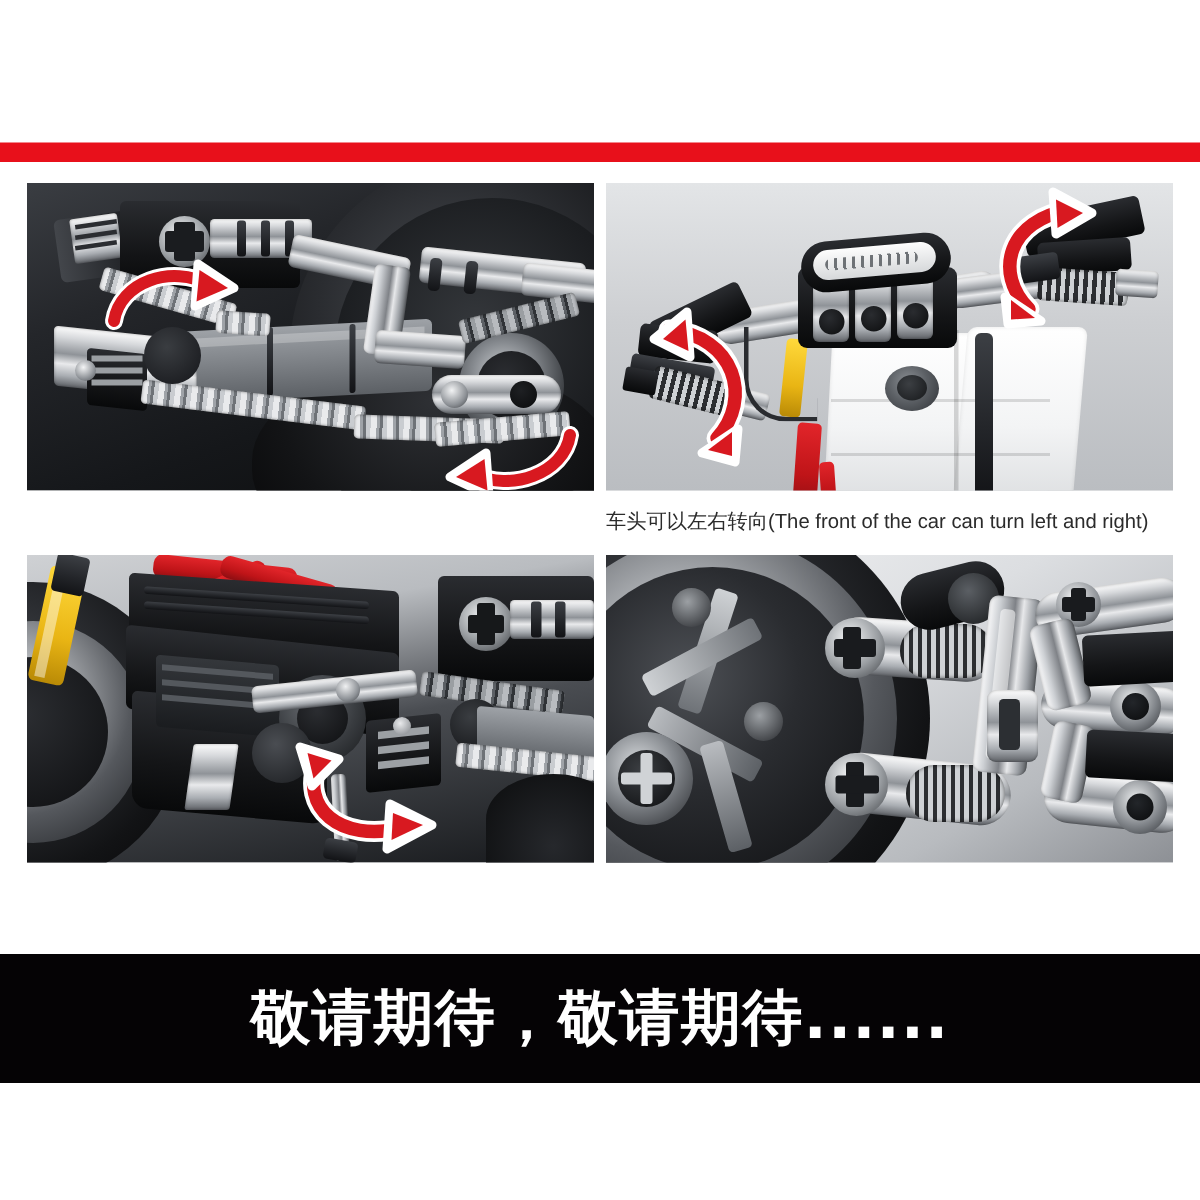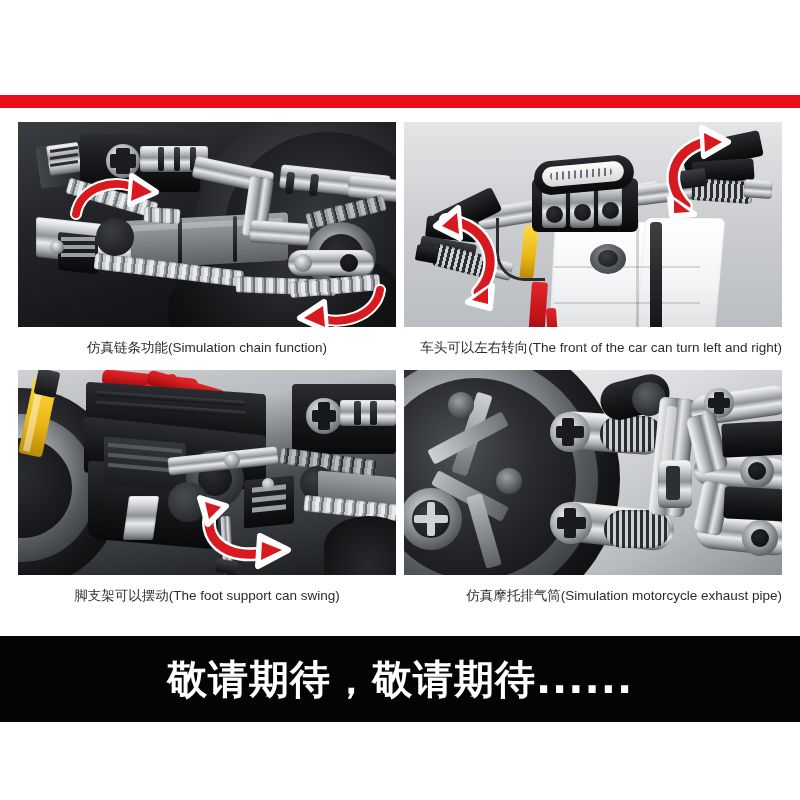--- a/index.html
+++ b/index.html
@@ -44,21 +44,21 @@
     width: 378px;
     height: 205px;
     overflow: hidden;
     background: #c9cbcd;
   }
   .caption {
     font-size: 13.5px;
     color: #2b2b2b;
     line-height: 1;
     padding: 14px 0 15px 0;
-    text-align: right;
+    text-align: left;
     white-space: nowrap;
     letter-spacing: 0px;
   }
   .cell-left .caption { text-align: center; }
 
   
   .scene {
     position: absolute;
     inset: 0;
   }
@@ -258,21 +258,20 @@
         </svg>
 
         <svg class="arrow-svg" style="left:278px;top:160px;" width="90" height="50" viewBox="0 0 90 50">
           <path d="M84 8 C80 34, 44 46, 20 34" stroke="#ffffff" stroke-width="12" fill="none" stroke-linecap="round"></path>
           <path d="M84 8 C80 34, 44 46, 20 34" stroke="#d81920" stroke-width="8" fill="none" stroke-linecap="round"></path>
           <path d="M28 20 L4 36 L30 48 Z" fill="#ffffff" stroke="#ffffff" stroke-width="6" stroke-linejoin="round"></path>
           <path d="M27 24 L8 36 L29 45 Z" fill="#d81920"></path>
         </svg>
       </div>
     </div>
-    <div class="caption">仿真链条功能(Simulation chain function)</div>
   </div>
 
   <div class="feature-cell cell-right">
     <div class="photo">
       <div class="scene bg-grad-2">
 
         <div class="sh white-part r6" style="left:148px;top:100px;width:150px;height:115px;transform:skewX(-3deg);"></div>
         <div class="sh white-part r6" style="left:236px;top:96px;width:80px;height:120px;transform:skewX(-5deg);"></div>
         <div class="sh" style="left:150px;top:144px;width:146px;height:2px;background:rgba(0,0,0,.13);"></div>
         <div class="sh" style="left:150px;top:180px;width:146px;height:2px;background:rgba(0,0,0,.13);"></div>
@@ -399,21 +398,20 @@
         <svg class="arrow-svg" style="left:178px;top:128px;" width="110" height="74" viewBox="0 0 110 74">
           <path d="M16 10 C4 40, 30 64, 72 54" stroke="#ffffff" stroke-width="14" fill="none" stroke-linecap="round"></path>
           <path d="M16 10 C4 40, 30 64, 72 54" stroke="#d81920" stroke-width="9" fill="none" stroke-linecap="round"></path>
           <path d="M4 0 L30 8 L12 26 Z" fill="#ffffff" stroke="#ffffff" stroke-width="6" stroke-linejoin="round"></path>
           <path d="M9 4 L25 9 L13 21 Z" fill="#d81920"></path>
           <path d="M64 38 L92 52 L62 68 Z" fill="#ffffff" stroke="#ffffff" stroke-width="6" stroke-linejoin="round"></path>
           <path d="M66 44 L86 52 L65 62 Z" fill="#d81920"></path>
         </svg>
       </div>
     </div>
-    <div class="caption">脚支架可以摆动(The foot support can swing)</div>
   </div>
 
   <div class="feature-cell cell-right">
     <div class="photo">
       <div class="scene bg-grad-4">
 
         <div class="sh tyre" style="left:-74px;top:-36px;width:290px;height:290px;"></div>
         <div class="sh rim" style="left:-52px;top:-14px;width:246px;height:246px;"></div>
         <div class="sh" style="left:-30px;top:8px;width:202px;height:202px;border-radius:50%;background:radial-gradient(circle at 42% 36%,#4d5055 0%,#2a2c30 42%,#0e0f11 100%);"></div>
 
@@ -458,20 +456,19 @@
         <div class="sh rnd" style="left:344px;top:92px;width:18px;height:18px;background:radial-gradient(circle at 40% 35%,#23262a,#0a0b0c);"></div>
         <div class="sh chrome r20" style="left:292px;top:148px;width:96px;height:34px;transform:rotate(6deg);"></div>
         <div class="sh rnd" style="left:338px;top:150px;width:36px;height:36px;background:radial-gradient(circle at 42% 36%,#eceeef,#83878c 55%,#2f3236);"></div>
         <div class="sh rnd" style="left:347px;top:159px;width:18px;height:18px;background:radial-gradient(circle at 40% 35%,#23262a,#0a0b0c);"></div>
         <div class="sh chrome-v r6" style="left:288px;top:44px;width:30px;height:58px;transform:rotate(-14deg);"></div>
         <div class="sh chrome-v r6" style="left:294px;top:112px;width:28px;height:52px;transform:rotate(12deg);"></div>
         <div class="sh blk r4" style="left:318px;top:52px;width:70px;height:34px;transform:rotate(-3deg);"></div>
         <div class="sh blk r4" style="left:320px;top:118px;width:68px;height:32px;transform:rotate(3deg);"></div>
       </div>
     </div>
-    <div class="caption">仿真摩托排气筒(Simulation motorcycle exhaust pipe)</div>
   </div>
 
 </div>
 
 <div class="bottom-banner">
   <div class="bottom-banner-text">敬请期待，敬请期待......</div>
 </div>
 
 </body></html>

